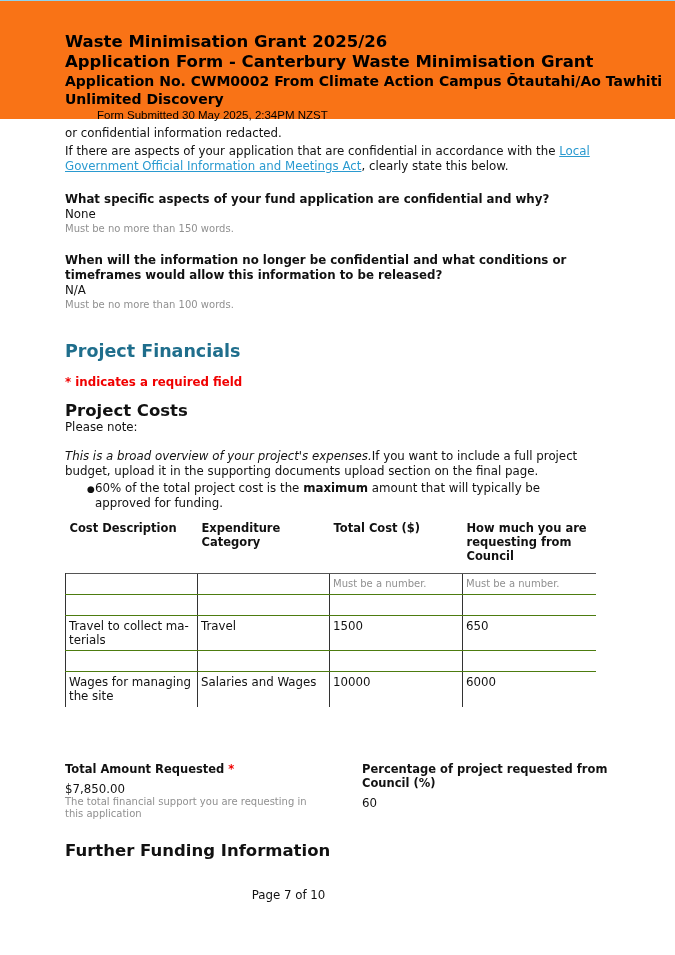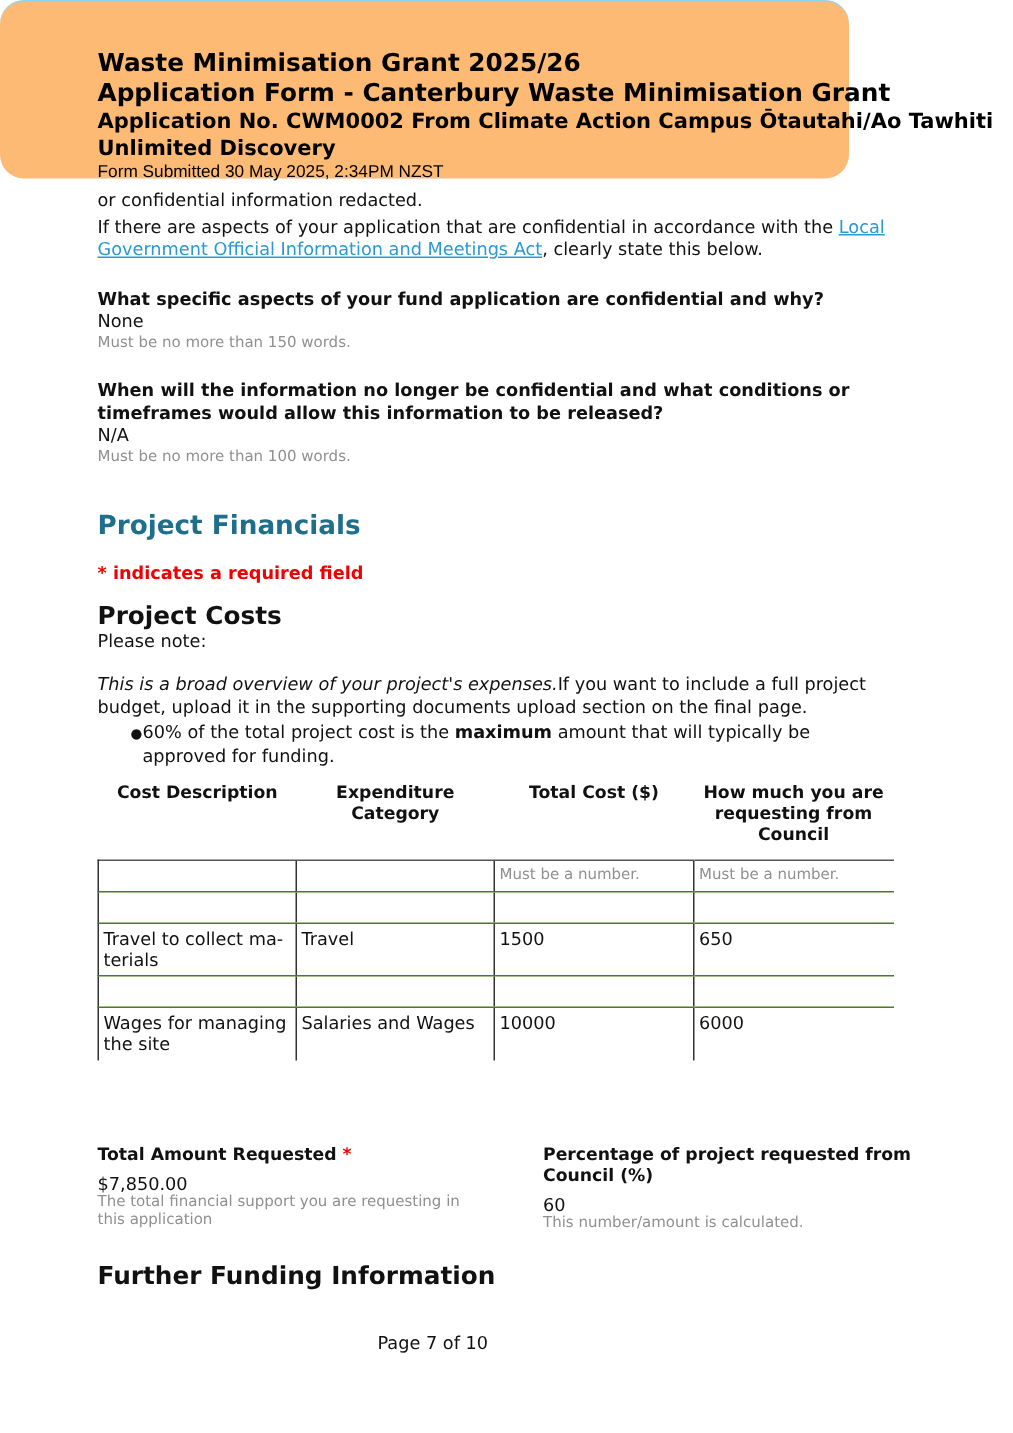--- a/index.html
+++ b/index.html
@@ -11,26 +11,25 @@
       width: 675px;
       height: 955px;
       position: relative;
       overflow: hidden;
       font-family: "DejaVu Sans", sans-serif;
       color: #111;
     }
     .header {
       position: absolute;
       left: 0; top: 0;
-      width: 566px;
+      width: 675px;
       height: 119px;
-      background: #fdba74;
+      background: #f97316;
       border-top: 1px solid #8fd3ee;
       box-sizing: border-box;
-      border-radius: 16px;
     }
     .header .h-inner {
       position: absolute;
       left: 65px;
       top: 31px;
     }
     .h-title1, .h-title2 {
       font-family: "DejaVu Sans", sans-serif;
       font-weight: bold;
       font-size: 16.5px;
@@ -45,20 +44,21 @@
       line-height: 18px;
       color: #000;
       white-space: nowrap;
     }
     .h-sub {
       font-family: "Liberation Sans", sans-serif;
       font-size: 11.5px;
       line-height: 14px;
       color: #000;
       white-space: nowrap;
+      margin-left: 32px;
     }
     .content {
       position: absolute;
       left: 65px;
       top: 126px;
       width: 530px;
     }
     .p {
       font-size: 11.8px;
       line-height: 15px;
@@ -122,21 +122,21 @@
       font-size: 9px;
     }
     table.costs {
       position: absolute;
       left: 65px;
       top: 521px;
       border-collapse: collapse;
       table-layout: fixed;
     }
     table.costs th {
-      text-align: center;
+      text-align: left;
       vertical-align: top;
       font-weight: bold;
       font-size: 11.5px;
       line-height: 14px;
       padding: 0 4px 10px 4px;
       border: none;
     }
     table.costs td {
       font-size: 11.8px;
       line-height: 14px;
@@ -294,19 +294,18 @@
 
 <div class="totals">
   <div class="tot-col left">
     <div class="tot-label"><span>Total Amount Requested</span> <span class="req-star">*</span></div>
     <div class="tot-value">$7,850.00</div>
     <div class="tot-help">The total financial support you are requesting in this application</div>
   </div>
   <div class="tot-col right">
     <div class="tot-label">Percentage of project requested from Council (%)</div>
     <div class="tot-value">60</div>
-    <div class="tot-help">This number/amount is calculated.</div>
   </div>
 </div>
 
 <h3 class="further">Further Funding Information</h3>
 
 <div class="page-num">Page 7 of 10</div>
 
 </body></html>

